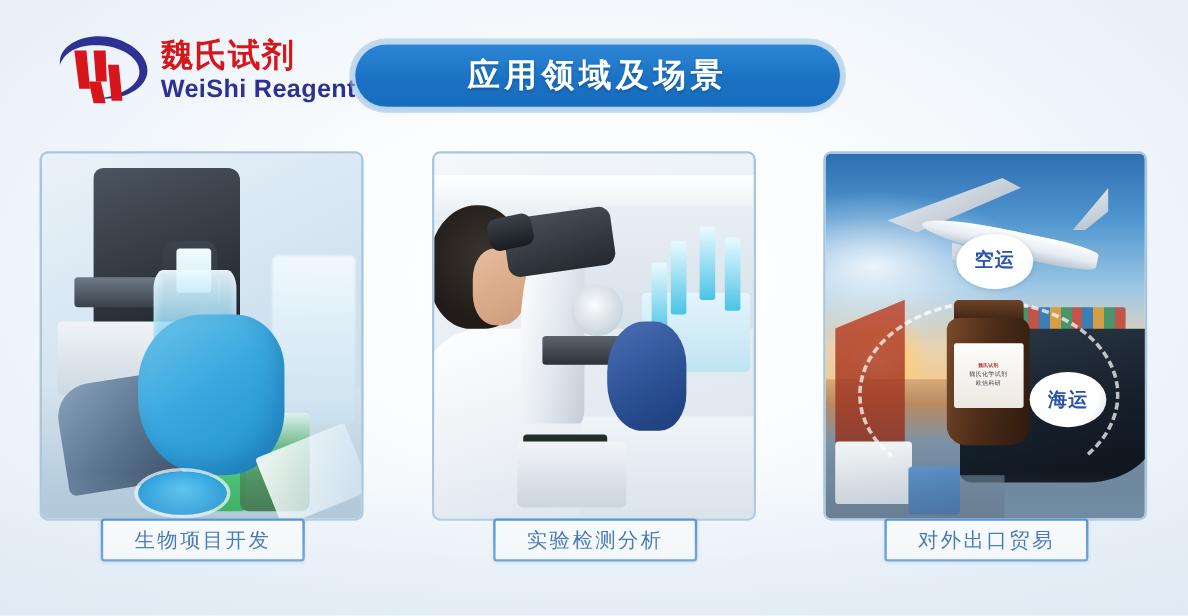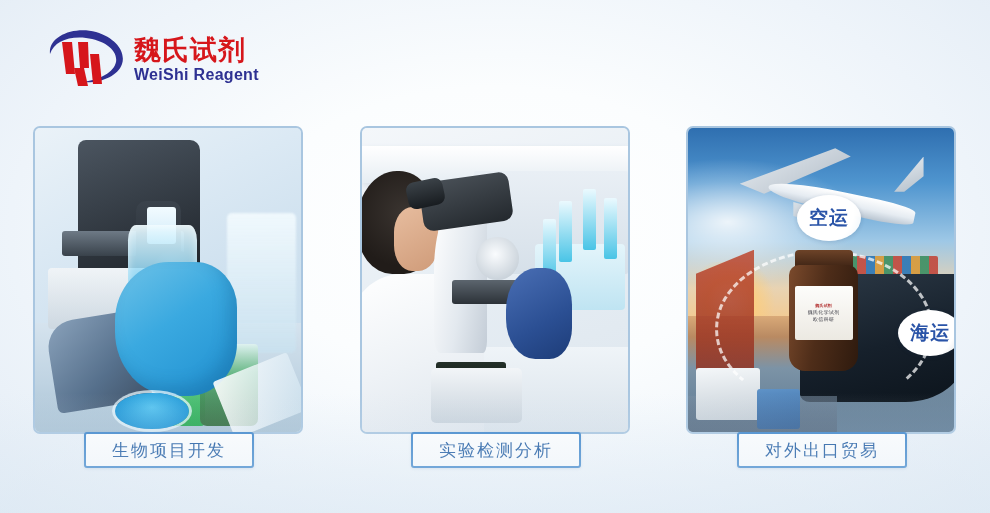--- a/index.html
+++ b/index.html
@@ -64,21 +64,21 @@
   .logo-cn {
     font-size: 27px;
     font-weight: bold;
     color: #d6161b;
     letter-spacing: 1px;
     white-space: nowrap;
     font-family: "DejaVu Sans", "Liberation Sans", sans-serif;
   }
   .logo-en {
     margin-top: 4px;
-    font-size: 16px;
+    font-size: 21px;
     font-weight: bold;
     color: #2e3192;
     letter-spacing: .3px;
     white-space: nowrap;
   }
 
   
   .title-banner {
     position: absolute;
     left: 296px;
@@ -280,25 +280,25 @@
     background:linear-gradient(180deg,#fdfdfb,#ece9e2);border-radius:2px;
     display:flex;flex-direction:column;align-items:center;justify-content:center;gap:1px;}
   .p3-label-brand{font-size:4px;color:#b02a2a;font-weight:bold;letter-spacing:.2px;}
   .p3-label-l1,.p3-label-l2{font-size:5px;color:#3c3c46;letter-spacing:.3px;
     font-family:"DejaVu Sans","Liberation Sans",sans-serif;}
 
   .badge{position:absolute;border-radius:50%;
     background:radial-gradient(circle at 45% 40%,#ffffff 62%,rgba(255,255,255,.82) 100%);
     display:flex;align-items:center;justify-content:center;
     box-shadow:0 1px 4px rgba(20,50,90,.18);}
-  .badge span{font-size:19px;font-weight:bold;color:#2a54a8;letter-spacing:1px;
+  .badge span{font-size:16px;font-weight:bold;color:#2a54a8;letter-spacing:1px;
     font-family:"DejaVu Sans","Liberation Sans",sans-serif;}
   .badge.air  {left:41%; top:22%; width:64px; height:46px;}
   .badge.land {left:6%;  top:60%; width:64px; height:46px;}
-  .badge.sea  {left:64%; top:60%; width:64px; height:46px;margin-left:40px;}
+  .badge.sea  {left:64%; top:60%; width:64px; height:46px;}
 </style>
 </head>
 <body>
 
 <div id="slide">
 
   <div class="header">
 
     <div class="logo">
       <div class="logo-mark">
@@ -309,20 +309,23 @@
           <path d="M30 40 L40 40 L44 58 L34 58 Z" fill="#d6161b"></path>
           <path d="M46 26 L55 26 L58 56 L49 56 Z" fill="#d6161b"></path>
         </svg>
       </div>
       <div class="logo-text">
         <div class="logo-cn">魏氏试剂</div>
         <div class="logo-en">WeiShi Reagent</div>
       </div>
     </div>
 
+    <div class="title-banner">
+      <div class="title-text">应用领域及场景</div>
+    </div>
   </div>
 
   <div class="cards">
 
     <div class="card c1">
       <div class="photo">
         <div class="p1bg"></div>
         <div class="p1-bench"></div>
         <div class="p1-scope-body"></div>
         <div class="p1-scope-stage"></div>

